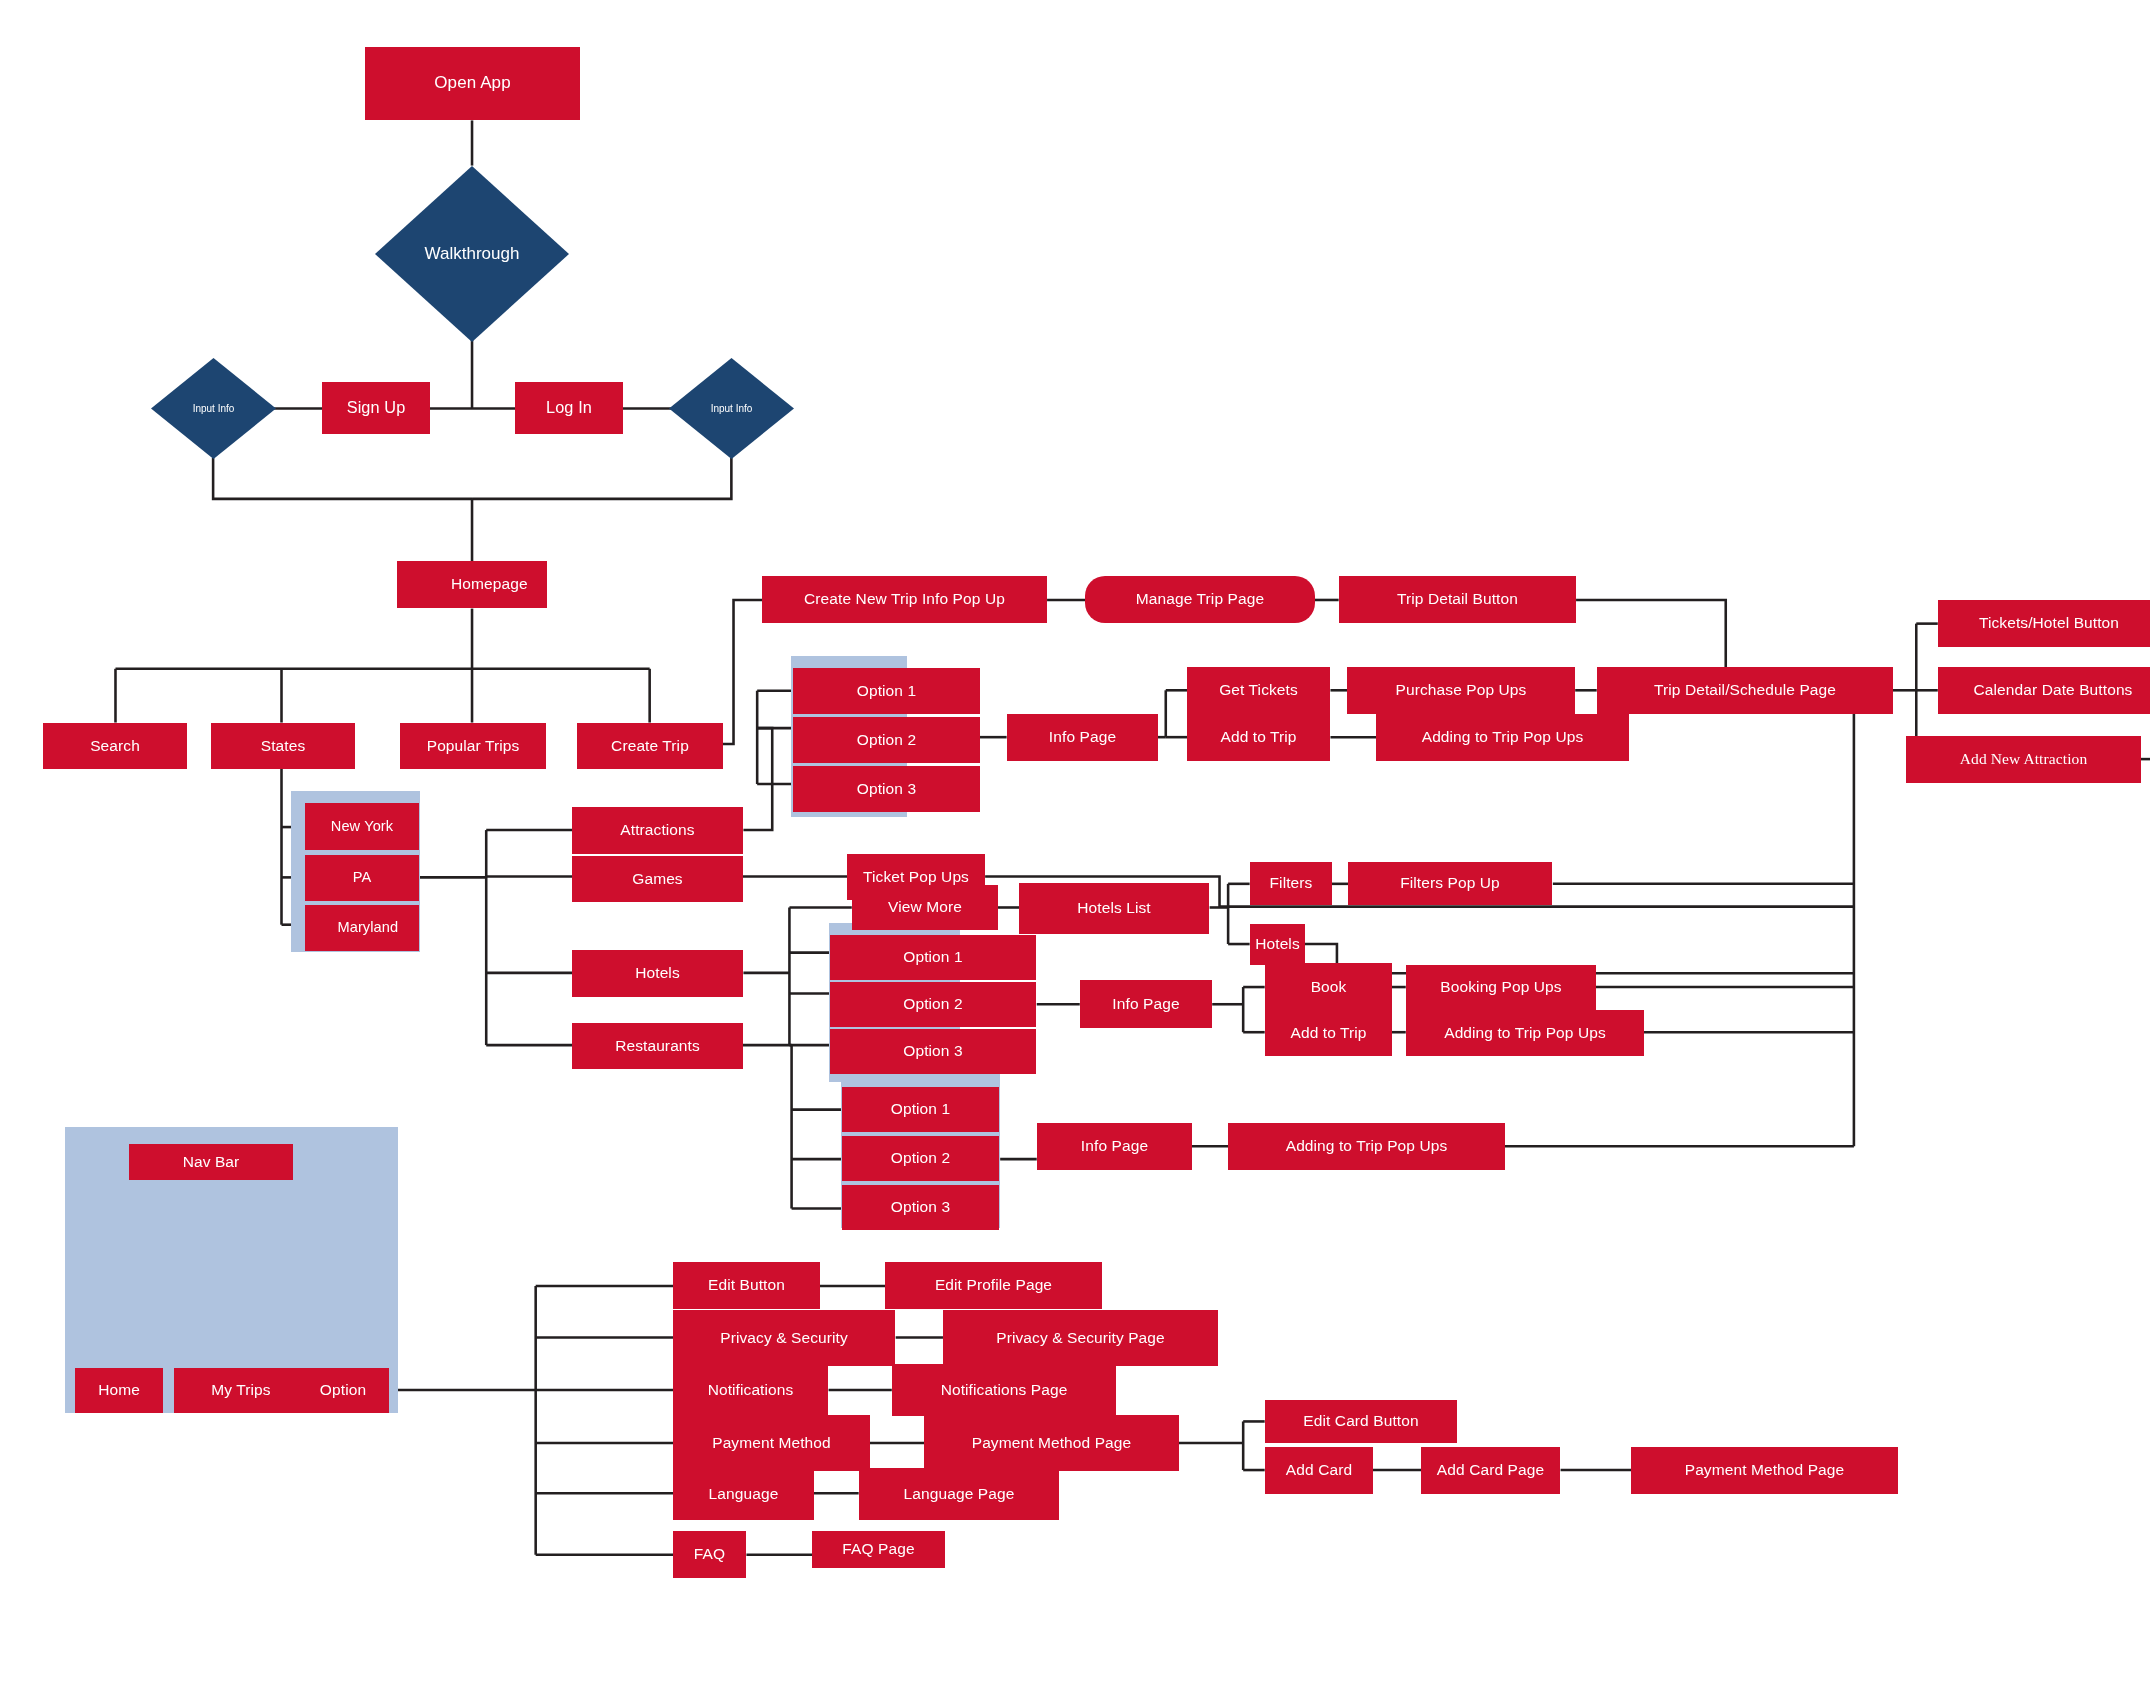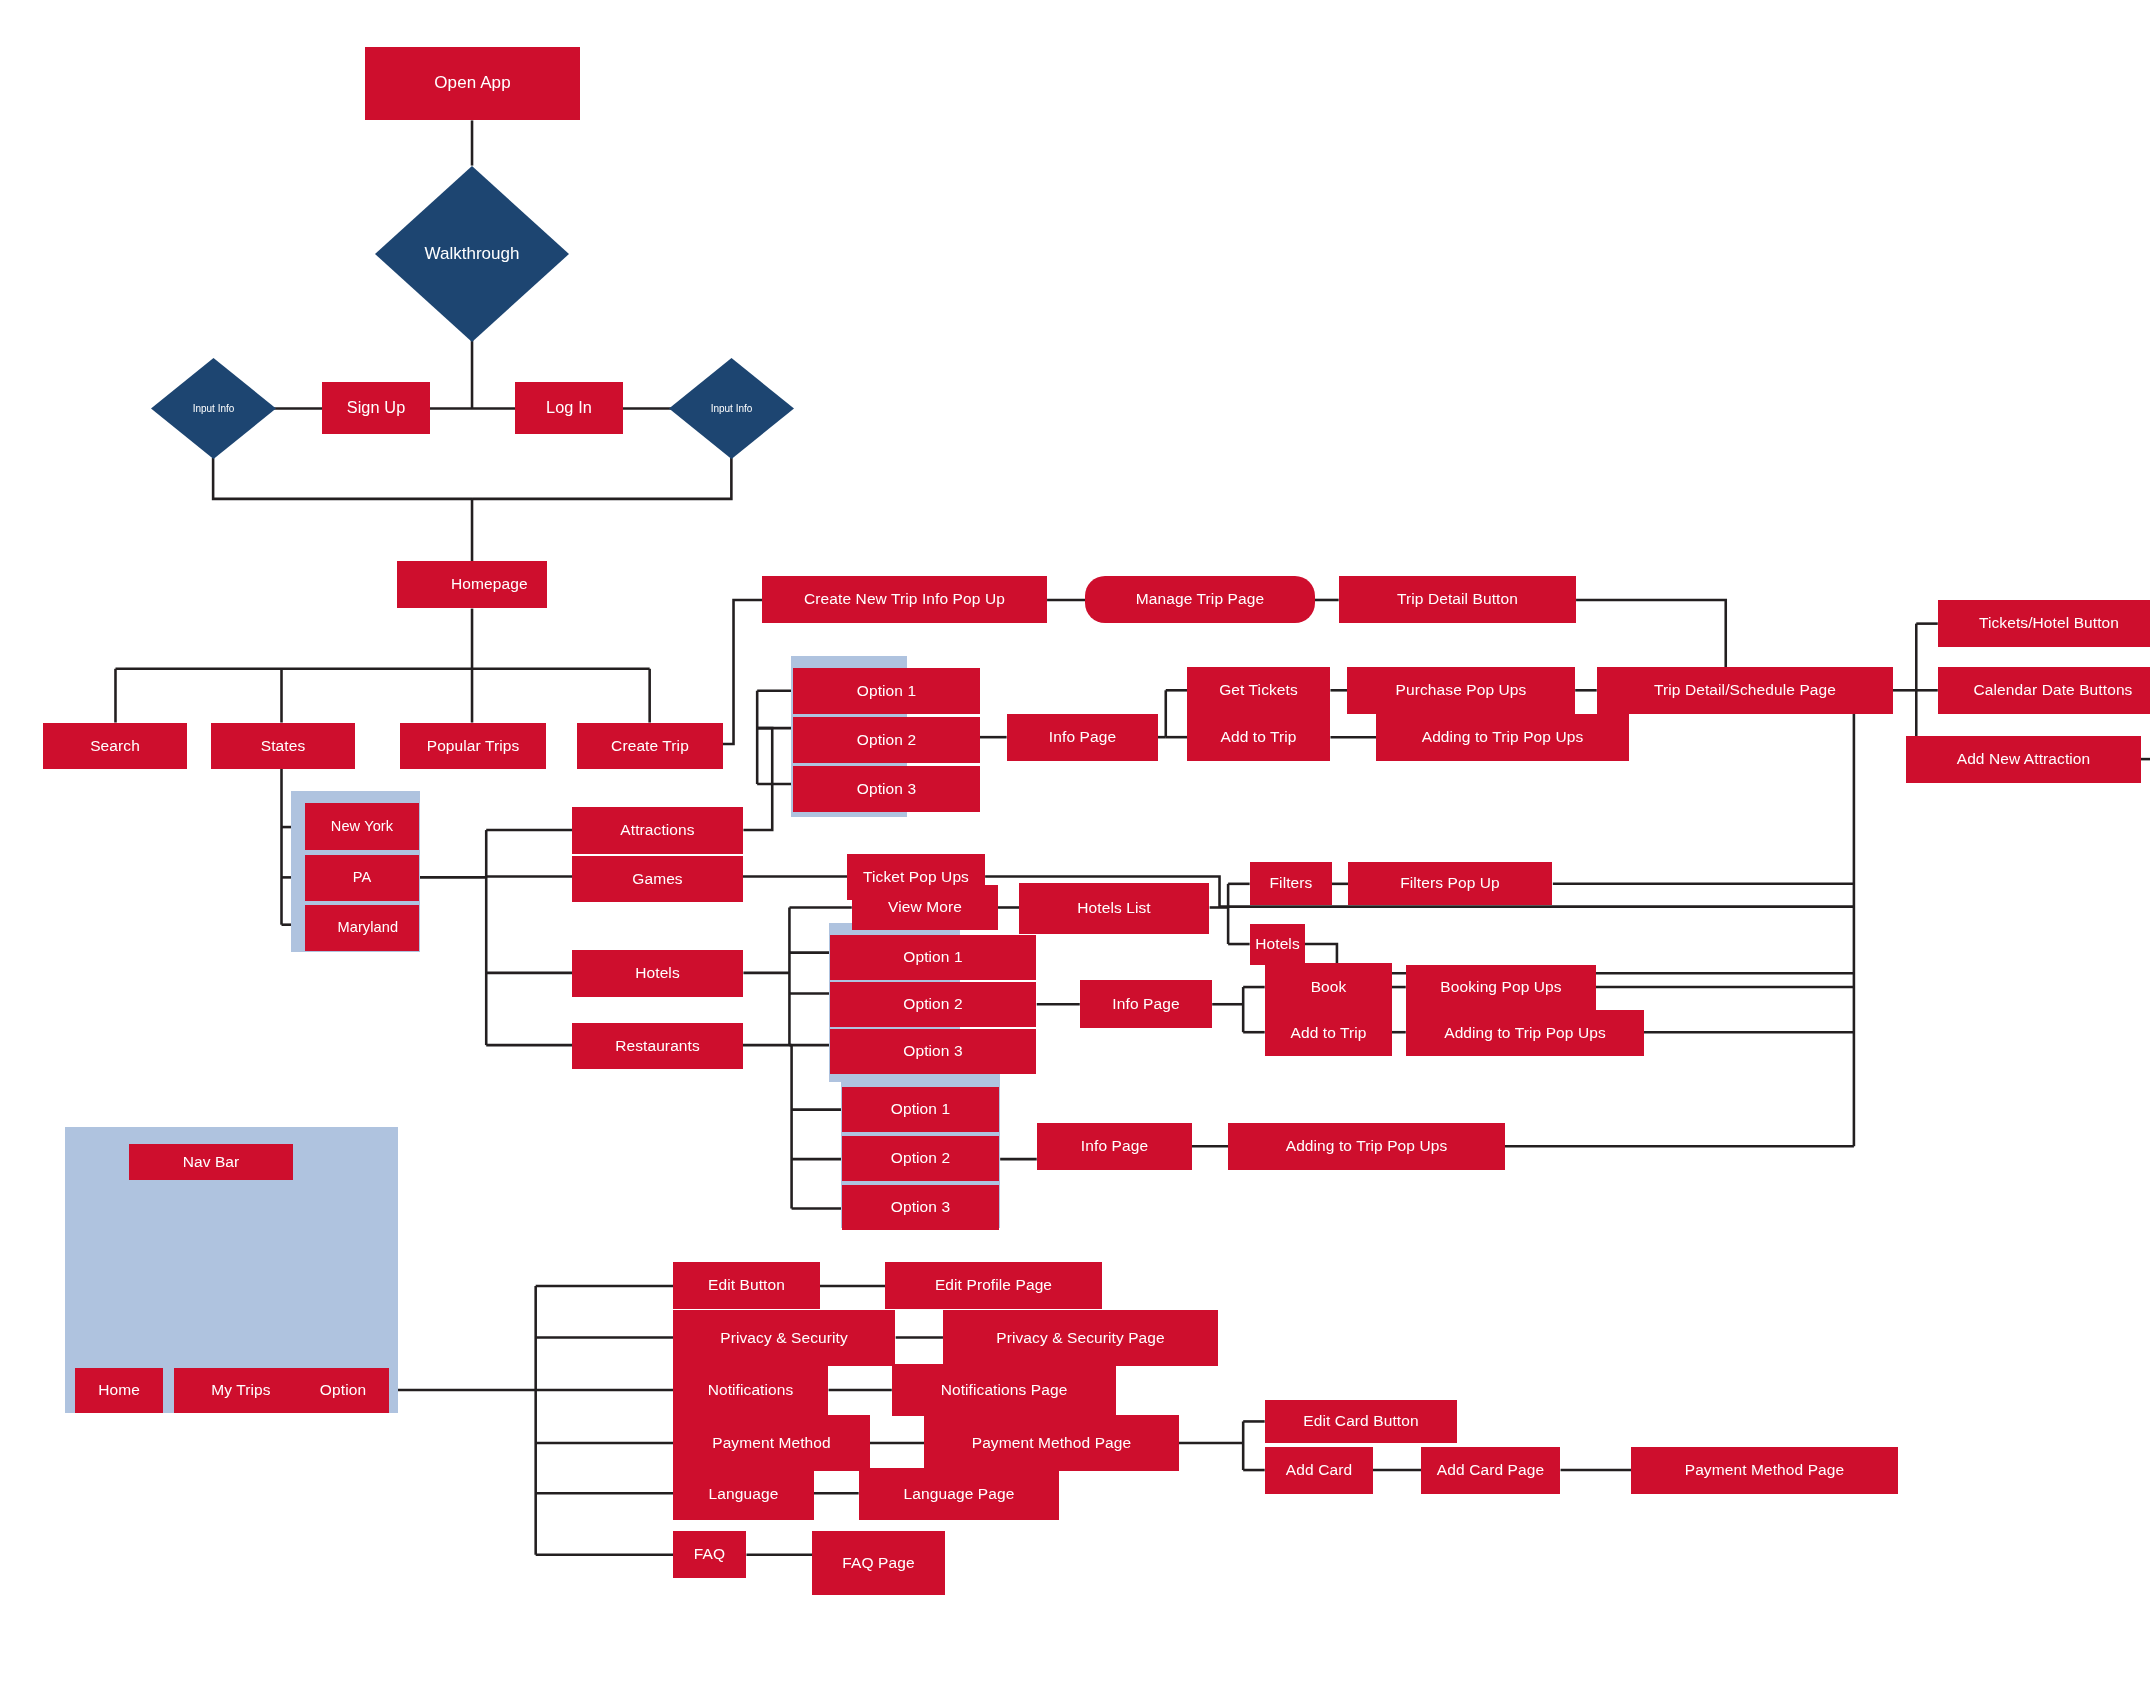--- a/index.html
+++ b/index.html
@@ -264,21 +264,21 @@
   <div class="node" style="left:1347px; top:667px; width:228px; height:47px; font-size:15.5px;">Purchase Pop Ups</div>
   <div class="node" style="left:1597px; top:667px; width:296px; height:47px; font-size:15.5px;">Trip Detail/Schedule Page</div>
 
   <div class="node" style="left:1187px; top:714px; width:143px; height:47px; font-size:15.5px;">Add to Trip</div>
   <div class="node" style="left:1376px; top:714px; width:253px; height:47px; font-size:15.5px;">Adding to Trip Pop Ups</div>
 
   <div class="node" style="left:1938px; top:600px; width:222px; height:47px; font-size:15.5px;">Tickets/Hotel Button</div>
 
   <div class="node" style="left:1938px; top:667px; width:230px; height:47px; font-size:15.5px;">Calendar Date Buttons</div>
 
-  <div class="node" style="left:1906px; top:736px; width:235px; height:47px; font-size:15.5px;">Add New Attraction</div>
+  <div class="node" style="left:1906px; top:736px; width:235px; height:47px; font-size:15.5px;font-family:Liberation Serif, serif;">Add New Attraction</div>
 
   <div class="node" style="left:847px; top:854px; width:138px; height:46px; font-size:15.5px;">Ticket Pop Ups</div>
 
   <div class="node" style="left:852px; top:885px; width:146px; height:45px; font-size:15.5px;">View More</div>
   <div class="node" style="left:1019px; top:883px; width:190px; height:51px; font-size:15.5px;">Hotels List</div>
   <div class="node" style="left:1250px; top:862px; width:82px; height:43px; font-size:15.5px;">Filters</div>
   <div class="node" style="left:1348px; top:862px; width:204px; height:43px; font-size:15.5px;">Filters Pop Up</div>
   <div class="node" style="left:1250px; top:924px; width:55px; height:41px; font-size:15.5px;">Hotels</div>
 
   <div class="node" style="left:830px; top:935px; width:206px; height:45px; font-size:15.5px;">Option 1</div>
@@ -318,16 +318,16 @@
 
   <div class="node" style="left:1265px; top:1400px; width:192px; height:43px; font-size:15.5px;">Edit Card Button</div>
   <div class="node" style="left:1265px; top:1447px; width:108px; height:47px; font-size:15.5px;">Add Card</div>
   <div class="node" style="left:1421px; top:1447px; width:139px; height:47px; font-size:15.5px;">Add Card Page</div>
   <div class="node" style="left:1631px; top:1447px; width:267px; height:47px; font-size:15.5px;">Payment Method Page</div>
 
   <div class="node" style="left:673px; top:1468px; width:141px; height:52px; font-size:15.5px;">Language</div>
   <div class="node" style="left:859px; top:1468px; width:200px; height:52px; font-size:15.5px;">Language Page</div>
 
   <div class="node" style="left:673px; top:1531px; width:73px; height:47px; font-size:15.5px;">FAQ</div>
-  <div class="node" style="left:812px; top:1531px; width:133px; height:64px; font-size:15.5px;text-align:center;">FAQ Page</div>
+  <div class="node" style="left:812px; top:1531px; width:133px; height:37px; font-size:15.5px;text-align:center;">FAQ Page</div>
 
 </div>
 
 
 </body></html>

